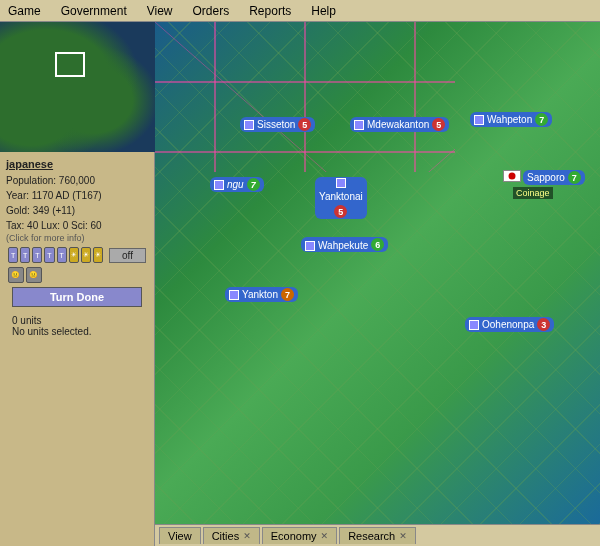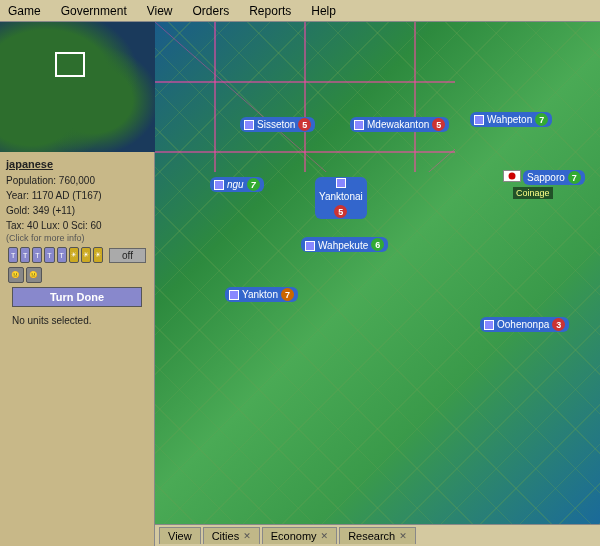--- a/index.html
+++ b/index.html
@@ -203,21 +203,21 @@
     }
 
     
     #city-sisseton { top: 95px; left: 85px; }
     #city-mdewakanton { top: 95px; left: 195px; }
     #city-wahpeton { top: 90px; left: 315px; }
     #city-ngu { top: 155px; left: 55px; font-style: italic; }
     #city-yanktonai { top: 155px; left: 160px; flex-direction: column; }
     #city-wahpekute { top: 215px; left: 146px; align-items: flex-end; }
     #city-yankton { top: 265px; left: 70px; }
-    #city-oohenonpa { top: 295px; left: 325px; }
+    #city-oohenonpa { top: 295px; left: 310px; }
 
     .sapporo-label {
       position: absolute;
       top: 165px; left: 358px;
       font-size: 9px;
       color: #ffff88;
       background: rgba(0,0,0,0.5);
       padding: 1px 3px;
     }
 
@@ -313,20 +313,21 @@
       </div>
 
       <div style="display:flex;gap:2px;margin:2px 0;padding:0 2px;">
         <span class="icon-btn gray">😐</span>
         <span class="icon-btn gray">😐</span>
       </div>
 
       <div id="turn-done-btn">Turn Done</div>
 
       <div id="units-section">
+        <div>0 units</div>
         <div>No units selected.</div>
       </div>
     </div>
   </div>
 
   <div id="game-area">
 
     <div id="map-area">
       <div class="map-bg"></div>
 

